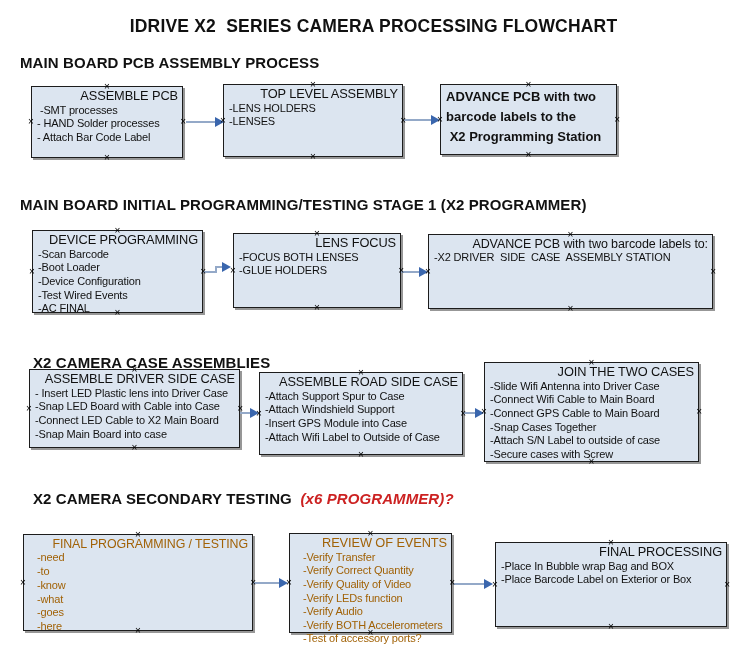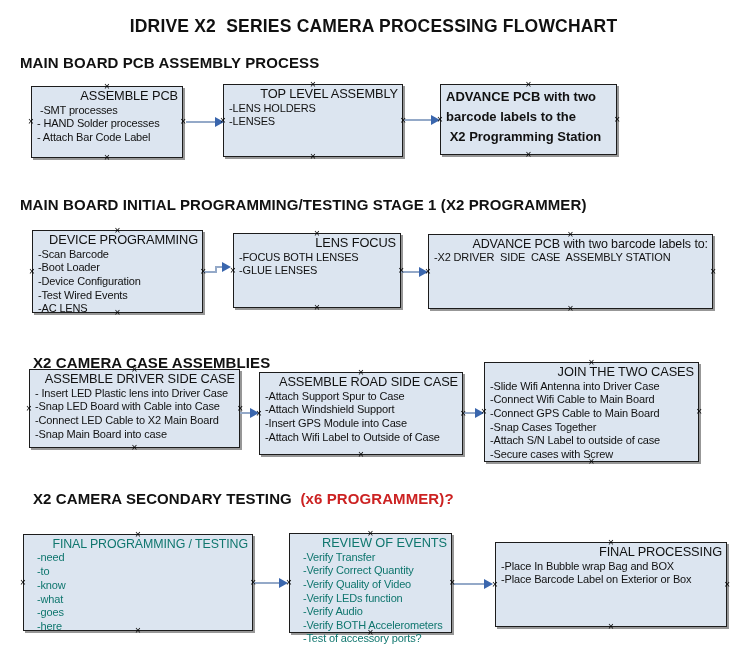--- a/index.html
+++ b/index.html
@@ -11,21 +11,21 @@
     position:absolute; top:16px; left:0; width:747px; text-align:center;
     font-size:17.5px; font-weight:bold; white-space:pre; letter-spacing:0.2px;
   }
   .sec-h {
     position:absolute; font-size:15px; font-weight:bold; white-space:pre; letter-spacing:0.1px;
   }
   #h1 { left:20px; top:54px; }
   #h2 { left:20px; top:196px; }
   #h3 { left:33px; top:339px;margin-top:15px; }
   #h4 { left:33px; top:490px; }
-  .red { color:#cc2222; }
+  .red { color:#cc2222;font-style:italic; }
 
   .box {
     position:absolute; background:#dce5f0; border:1px solid #1c1c1c;
     box-shadow:2px 2px 0 rgba(125,125,125,0.8);
     box-sizing:border-box; padding:2px 4px 2px 5px;
   }
   .bt { font-size:12.8px; font-weight:normal; line-height:1.15; white-space:pre-wrap; letter-spacing:-0.1px;text-align:right; }
   .bi { font-size:11px; line-height:1.25; white-space:pre-wrap; letter-spacing:-0.15px; }
   .bl { font-size:13px; font-weight:bold; line-height:1.55; white-space:pre-wrap; }
 
@@ -36,21 +36,21 @@
   #b22 { left:233px; top:233px; width:168px; height:75px; }
   #b23 { left:428px; top:234px; width:285px; height:75px; }
   #b31 { left:29px;  top:369px; width:211px; height:79px; }
   #b32 { left:259px; top:372px; width:204px; height:83px; }
   #b33 { left:484px; top:362px; width:215px; height:100px; }
   #b41 { left:23px;  top:534px; width:230px; height:97px; }
   #b42 { left:289px; top:533px; width:163px; height:100px; overflow:visible; }
   #b43 { left:495px; top:542px; width:232px; height:85px; }
   #b23 .bt { font-size:12.5px; }
   #b41 .bt { font-size:12.4px; }
-  #b41 .bt,#b41 .bi,#b42 .bt,#b42 .bi { color:#0f766e;padding-left:8px; }
+  #b41 .bt,#b41 .bi,#b42 .bt,#b42 .bi { color:#a16207;padding-left:8px; }
   #b42 { z-index:2; }
   #b21 .bi,#b33 .bi,#b42 .bi { line-height:1.24; }
 
   .hp {
     position:absolute; font-size:10px; line-height:1; color:#000;
     font-family:"Liberation Sans", sans-serif; z-index:3; pointer-events:none;
   }
   .hp.t { top:-5px; left:50%; transform:translateX(-50%); }
   .hp.b { bottom:-6px; left:50%; transform:translateX(-50%); }
   .hp.l { left:-4px; top:50%; transform:translateY(-50%); }
@@ -106,31 +106,31 @@
   <div class="box" id="b21">
     <span class="hp t">×</span>
       <span class="hp b">×</span>
       <span class="hp l">×</span>
       <span class="hp r">×</span>
     <div class="bt">DEVICE PROGRAMMING</div>
     <div class="bi">-Scan Barcode</div>
     <div class="bi">-Boot Loader</div>
     <div class="bi">-Device Configuration</div>
     <div class="bi">-Test Wired Events</div>
-    <div class="bi">-AC LENS</div>
+    <div class="bi">-AC FINAL</div>
   </div>
 
   <div class="box" id="b22">
     <span class="hp t">×</span>
       <span class="hp b">×</span>
       <span class="hp l">×</span>
       <span class="hp r">×</span>
     <div class="bt">LENS FOCUS</div>
     <div class="bi">-FOCUS BOTH LENSES</div>
-    <div class="bi">-GLUE LENSES</div>
+    <div class="bi">-GLUE HOLDERS</div>
   </div>
 
   <div class="box" id="b23">
     <span class="hp t">×</span>
       <span class="hp b">×</span>
       <span class="hp l">×</span>
       <span class="hp r">×</span>
     <div class="bt">ADVANCE PCB with two barcode labels to:</div>
     <div class="bi">-X2 DRIVER  SIDE  CASE  ASSEMBLY STATION</div>
   </div>

